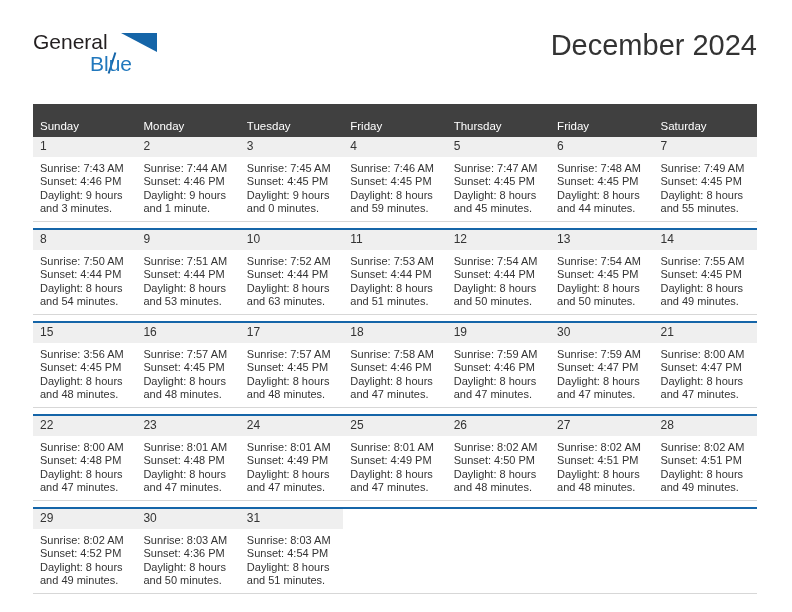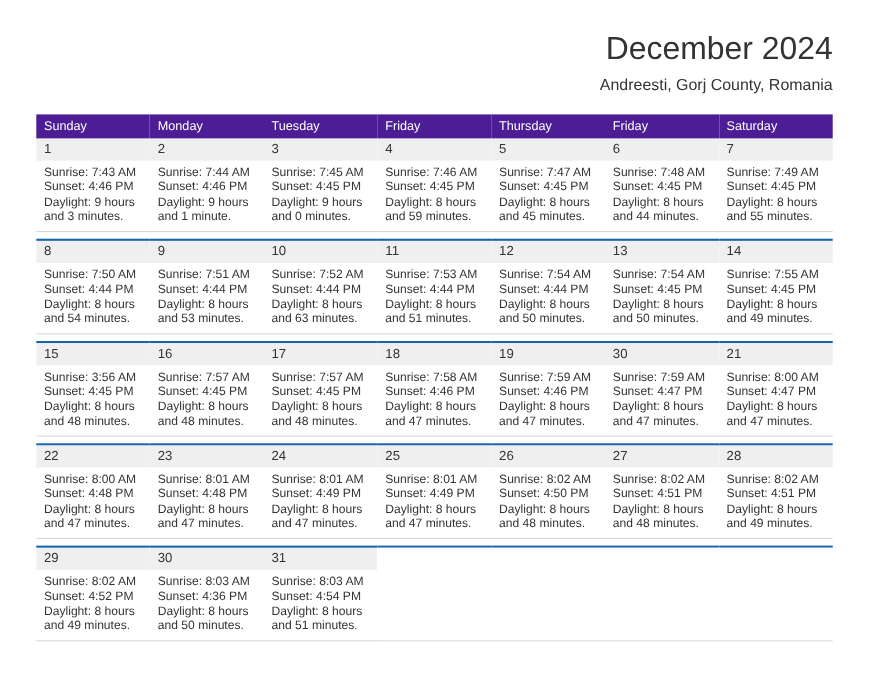--- a/index.html
+++ b/index.html
@@ -70,21 +70,20 @@
     width: 2px;
     height: 22px;
     background: #1565a8;
     transform: rotate(18deg);
   }
 
   .title-block {
     position: absolute;
     right: 0;
     top: 0;
-    text-align: right;
   }
   .month-title {
     font-size: 29px;
     font-weight: normal;
     color: #333333;
     line-height: 34px;
     white-space: nowrap;
   }
   .location {
     font-size: 14.5px;
@@ -100,26 +99,26 @@
     left: 33px;
     top: 104px;
     width: 724px;
   }
   .cal-table {
     width: 724px;
     border-collapse: collapse;
     table-layout: fixed;
   }
   .cal-table th {
-    background: #4c1d95;
+    background: #404040;
     color: #ffffff;
     font-size: 11.5px;
     font-weight: normal;
     text-align: left;
-    padding: 5px 0 5px 7px;
+    padding: 16px 0 5px 7px;
     height: 12px;
     border: none;
   }
   .week-row > td {
     vertical-align: top;
     padding: 0;
     border-top: 2px solid #1565a8;
     border-bottom: 1px solid #d7d7d7;
   }
   .week-row.first-week > td {
@@ -160,24 +159,29 @@
     background: #ffffff;
   }
 </style>
 </head>
 <body>
 
 <div class="page">
 
   <div class="header">
 
+    <div class="brand">
+      <span class="brand-general">General</span>
+      <span class="brand-triangle"></span>
+      <span class="brand-slash"></span>
+      <span class="brand-blue">Blue</span>
+    </div>
 
     <div class="title-block">
       <div class="month-title">December 2024</div>
-      <div class="location">Andreesti, Gorj County, Romania</div>
     </div>
 
   </div>
 
   <div class="calendar">
     <table class="cal-table">
       <thead>
         <tr>
           <th>Sunday</th>
           <th>Monday</th>

